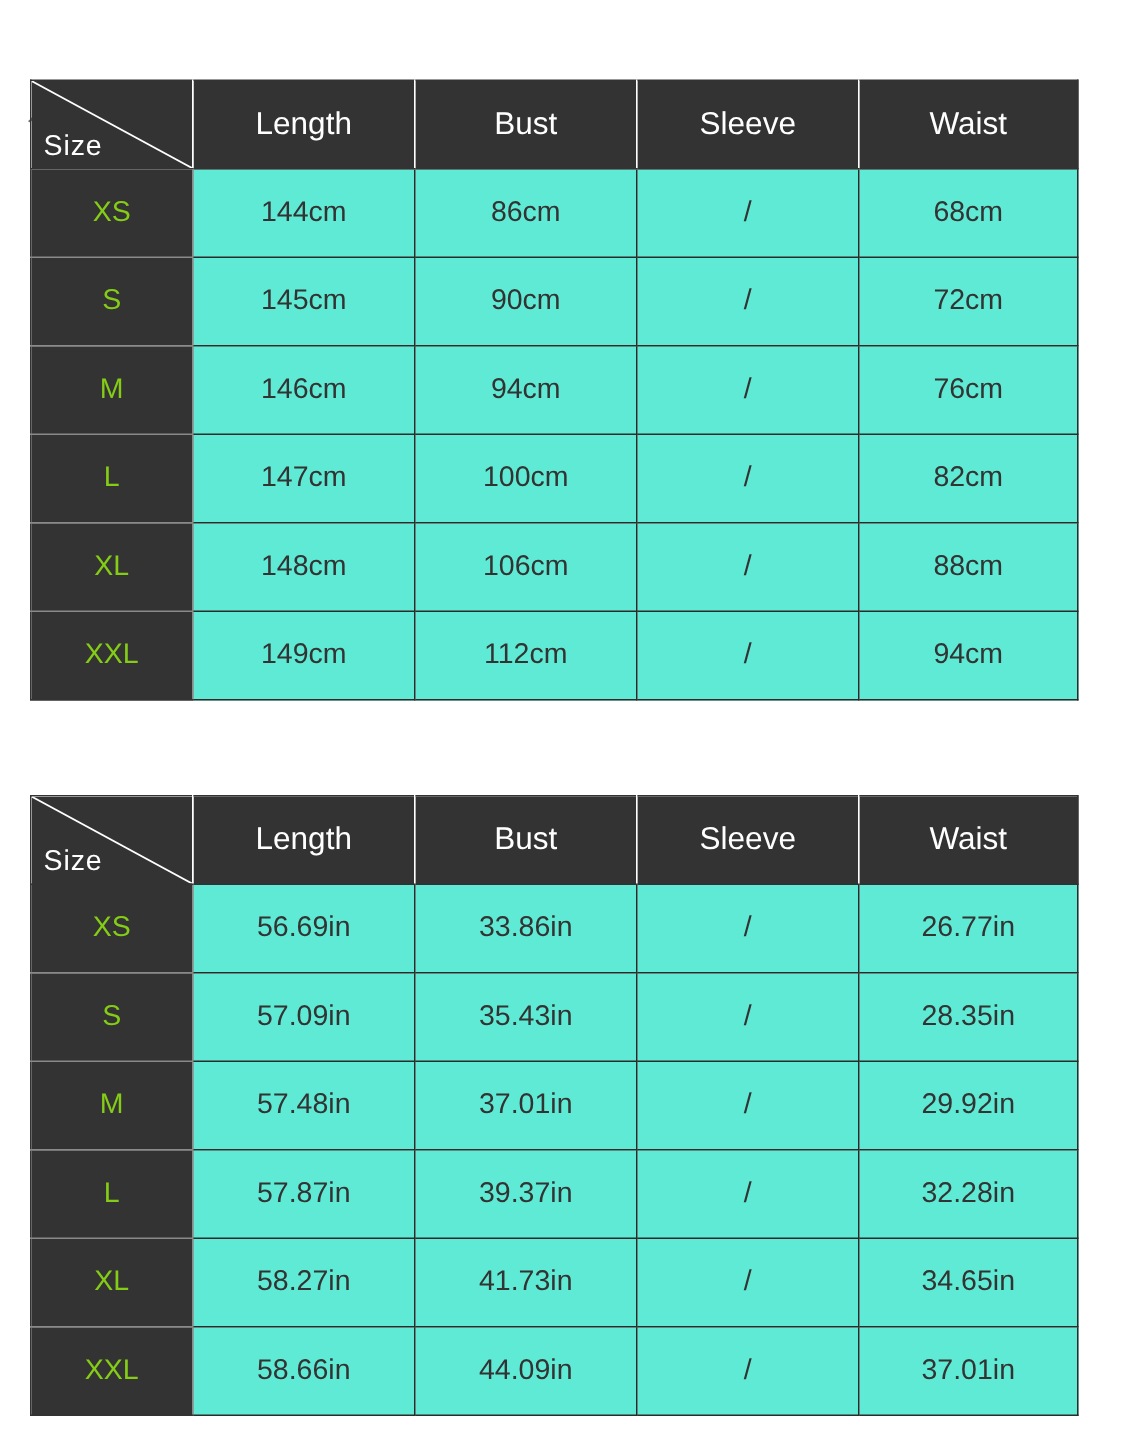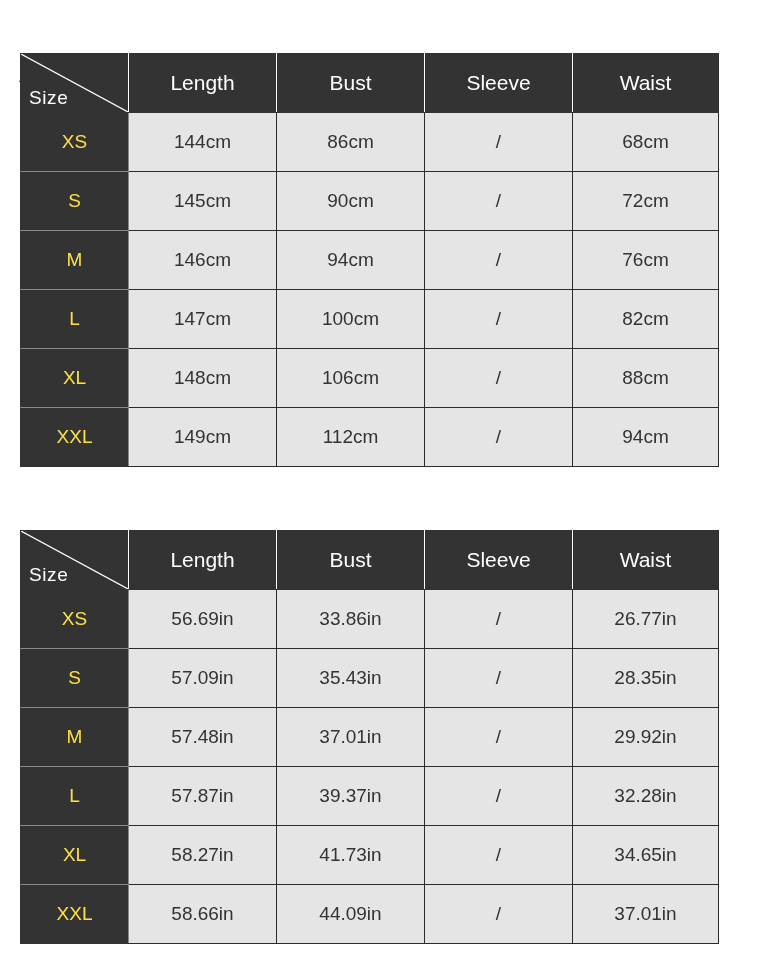--- a/index.html
+++ b/index.html
@@ -100,27 +100,27 @@
     letter-spacing: 0.6px;
     line-height: 16px;
   }
 
   
   .size-table tbody td {
     height: 58px;
     font-size: 19px;
     text-align: center;
     vertical-align: middle;
-    background: #e5e5e5;
+    background: #5eead4;
     color: #333333;
     border-color: #2b2b2b;
   }
   .size-table tbody td.size-cell {
     background: #333333;
-    color: #fde047;
+    color: #84cc16;
     border-color: #8a8a8a;
     border-left-color: #333333;
     font-size: 19px;
   }
   .size-table tbody tr:last-child td.size-cell {
     border-bottom-color: #333333;
   }
   .size-table tbody td.dash {
     font-size: 19px;
   }

